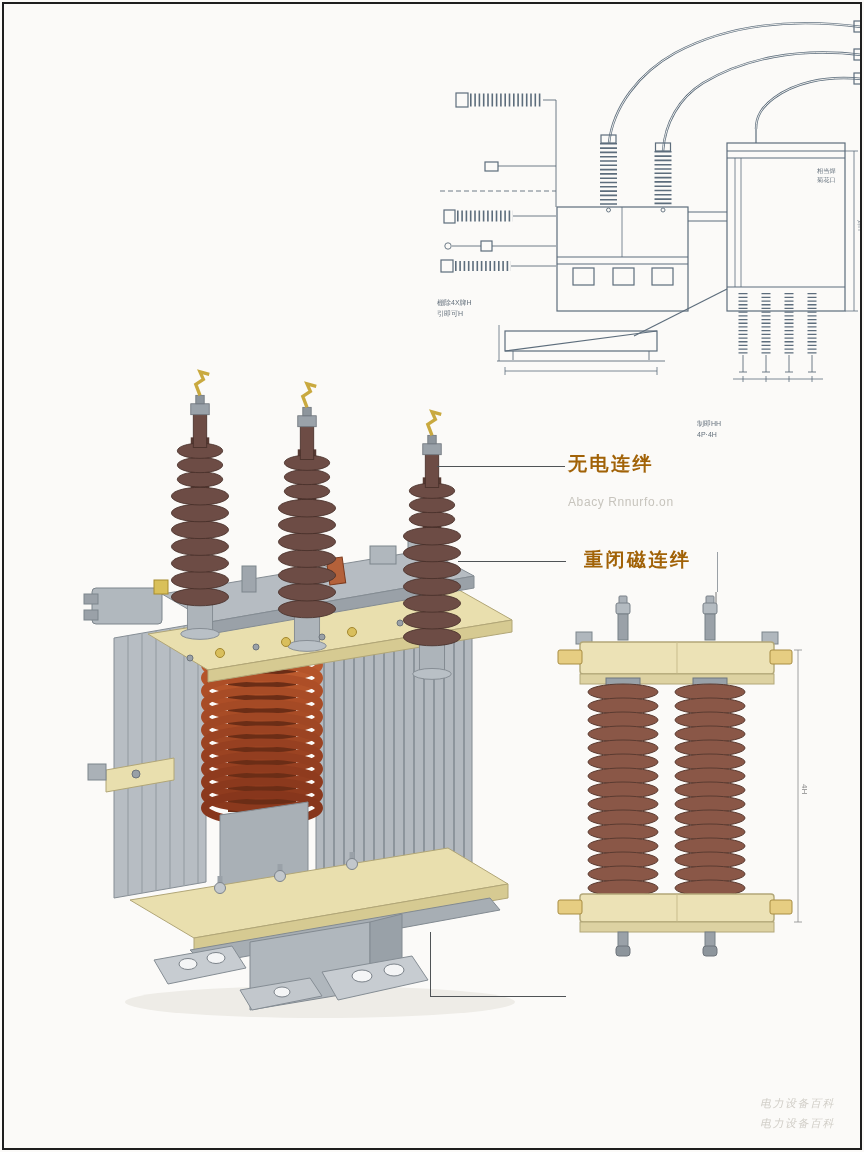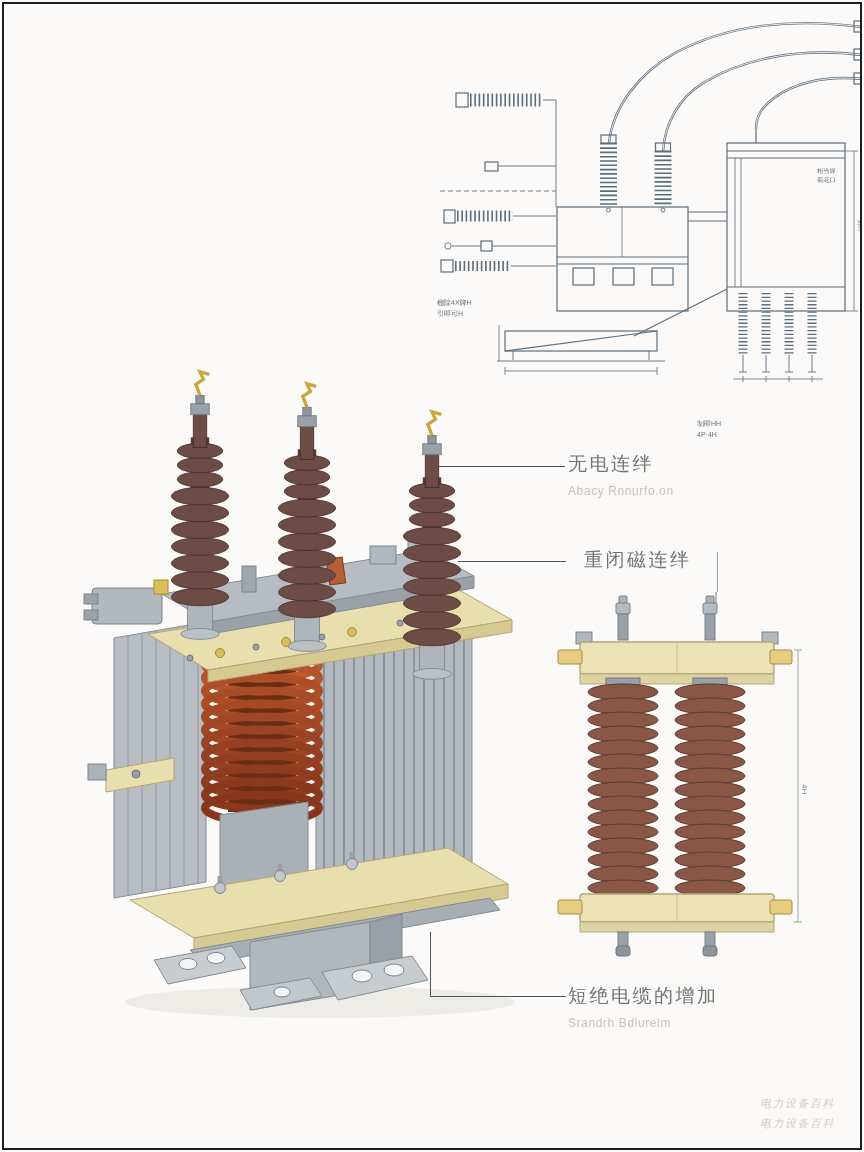--- a/index.html
+++ b/index.html
@@ -2,22 +2,22 @@
 <html><head>
 <meta charset="utf-8">
 <style>
   *{box-sizing:border-box;}
   body{margin:0;background:#ffffff;}
   .page{position:relative;width:864px;height:1152px;background:#fbfaf8;overflow:hidden;
         font-family:"Liberation Sans",sans-serif;}
   .frame{position:absolute;inset:2px;border:2px solid #1e1e1e;pointer-events:none;z-index:60;}
   svg{position:absolute;}
   .callout{position:absolute;z-index:20;}
-  .callout-title{font-size:19px;font-weight:400;color:#737373;letter-spacing:2.5px;}
-  .callout-sub{font-size:12px;color:#c7c4bd;margin-top:7px;letter-spacing:.6px;}
+  .callout-title{font-size:19px;font-weight:700;color:#a16207;letter-spacing:2.5px;}
+  .callout-sub{font-size:12px;color:#c7c4bd;margin-top:18px;letter-spacing:.6px;}
   .leader{position:absolute;background:#4f5356;z-index:15;}
   .watermark{position:absolute;left:760px;top:1094px;font-size:11px;color:#d1cec7;
              letter-spacing:1.5px;line-height:1.8;z-index:10;font-style:italic;}
   .tt{font-size:7px;fill:#64707c;}
   .tt6{font-size:6.2px;fill:#64707c;}
   .dimtxt{font-size:8px;fill:#8a8a8a;}
 </style>
 </head>
 <body>
 
@@ -390,24 +390,20 @@
     <div class="callout-sub">Abacy Rnnurfo.on</div>
   </div>
 
   <div class="leader" style="left:458px;top:561px;width:108px;height:1.2px;"></div>
   <div class="callout" style="left:568px;top:547px;margin-left:16px;">
     <div class="callout-title">重闭磁连绊</div>
   </div>
 
   <div class="leader" style="left:430px;top:932px;width:1.2px;height:65px;"></div>
   <div class="leader" style="left:430px;top:996px;width:136px;height:1.2px;"></div>
-  <div class="callout" style="left:568px;top:983px;">
-    <div class="callout-title">短绝电缆的增加</div>
-    <div class="callout-sub">Srandrh Bdlurelm</div>
-  </div>
 
   <div class="leader" style="left:717px;top:552px;width:1px;height:40px;background:#9aa0a6;"></div>
 
   <div class="watermark">
     <div>电力设备百科</div>
     <div>电力设备百科</div>
   </div>
 </div>
 
 </body></html>

